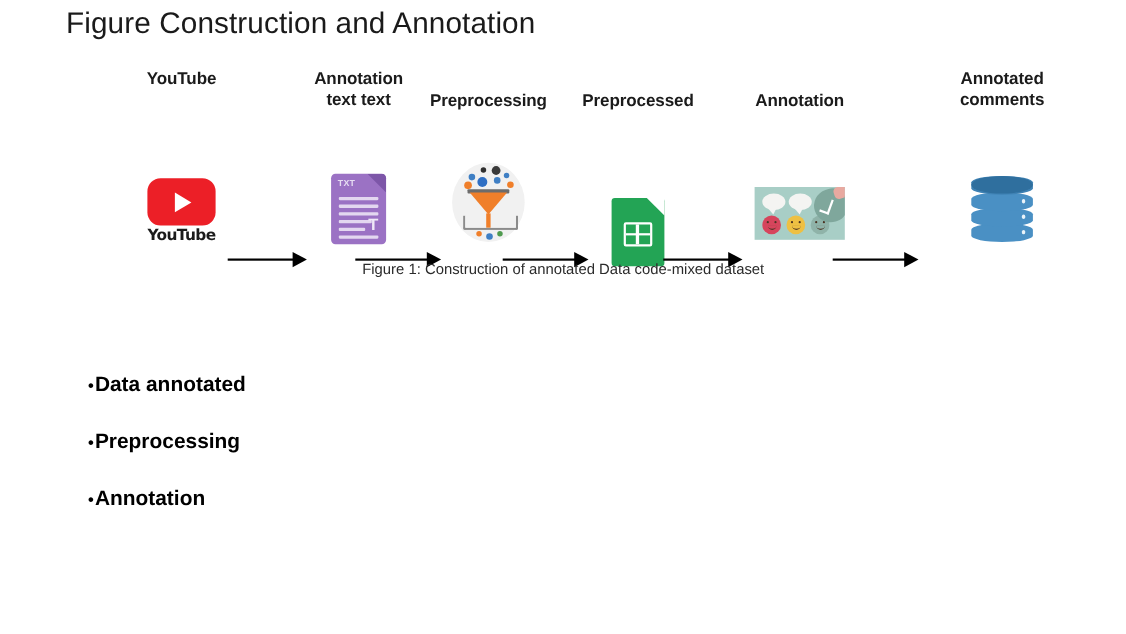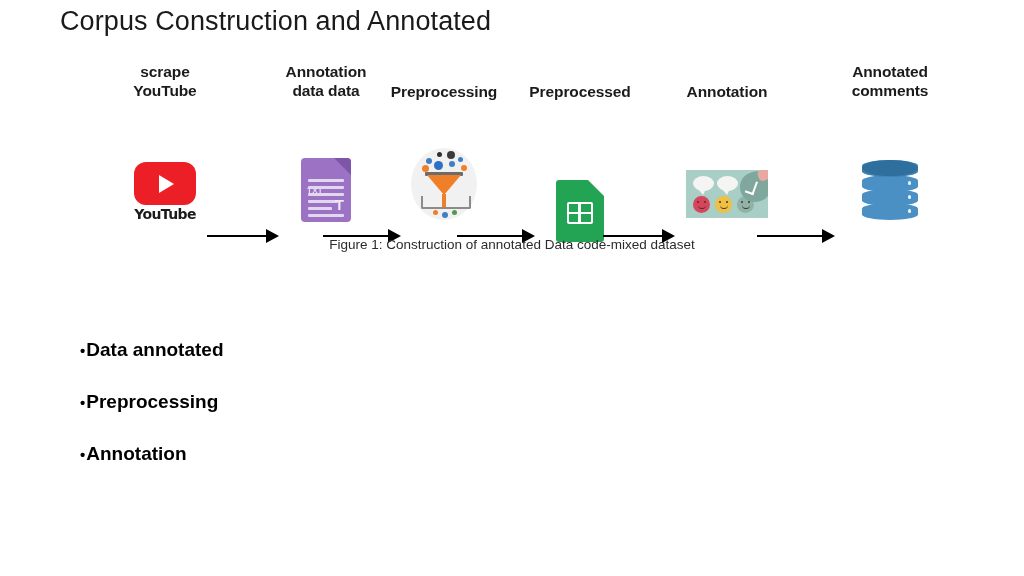--- a/index.html
+++ b/index.html
@@ -139,21 +139,20 @@
     border-top-right-radius: 4px;
   }
   .txt-doc .txt-label {
     position: absolute;
     left: 6px;
     top: 4px;
     font-size: 8px;
     font-weight: bold;
     color: #e6dcf2;
     letter-spacing: 0.3px;
-    margin-top: 24px;
   }
   .txt-doc .line {
     position: absolute;
     left: 7px;
     height: 2.6px;
     background: #e3d7f0;
     border-radius: 1px;
   }
   .txt-doc .l1 { top: 21px; width: 36px; }
   .txt-doc .l2 { top: 28px; width: 36px; }
@@ -429,46 +428,45 @@
   }
   .bullet-mark {
     font-size: 15px;
     line-height: 24px;
     margin-right: 1px;
   }
 </style>
 </head>
 <body>
 
-<div class="slide-title">Corpus Construction and Annotated</div>
+<div class="slide-title">Figure Construction and Annotation</div>
 
 <div class="figure">
 
   <div class="stage" style="left:0px; width:140px;">
     <div class="stage-label">
-      <div>scrape</div>
       <div>YouTube</div>
     </div>
     <div class="stage-icon">
       <div class="yt-wrap">
         <div class="yt-badge"></div>
         <div class="yt-word">YouTube</div>
       </div>
     </div>
   </div>
 
   <div class="arrow" style="left:112px; width:72px;">
     <div class="shaft"></div>
     <div class="head"></div>
   </div>
 
   <div class="stage" style="left:168px; width:126px;">
     <div class="stage-label">
       <div>Annotation</div>
-      <div>data data</div>
+      <div>text text</div>
     </div>
     <div class="stage-icon">
       <div class="txt-doc">
         <div class="fold"></div>
         <div class="txt-label">TXT</div>
         <div class="line l1"></div>
         <div class="line l2"></div>
         <div class="line l3"></div>
         <div class="line l4"></div>
         <div class="line l5"></div>
@@ -558,21 +556,21 @@
         <div class="hand-cuff"></div>
       </div>
     </div>
   </div>
 
   <div class="arrow" style="left:662px; width:78px;">
     <div class="shaft"></div>
     <div class="head"></div>
   </div>
 
-  <div class="stage" style="left:731px; width:128px;">
+  <div class="stage" style="left:752px; width:128px;">
     <div class="stage-label">
       <div>Annotated</div>
       <div>comments</div>
     </div>
     <div class="stage-icon">
       <div class="db">
         <div class="db-band b4">
             <span class="db-dot"></span>
           </div>
         <div class="db-band b3">

